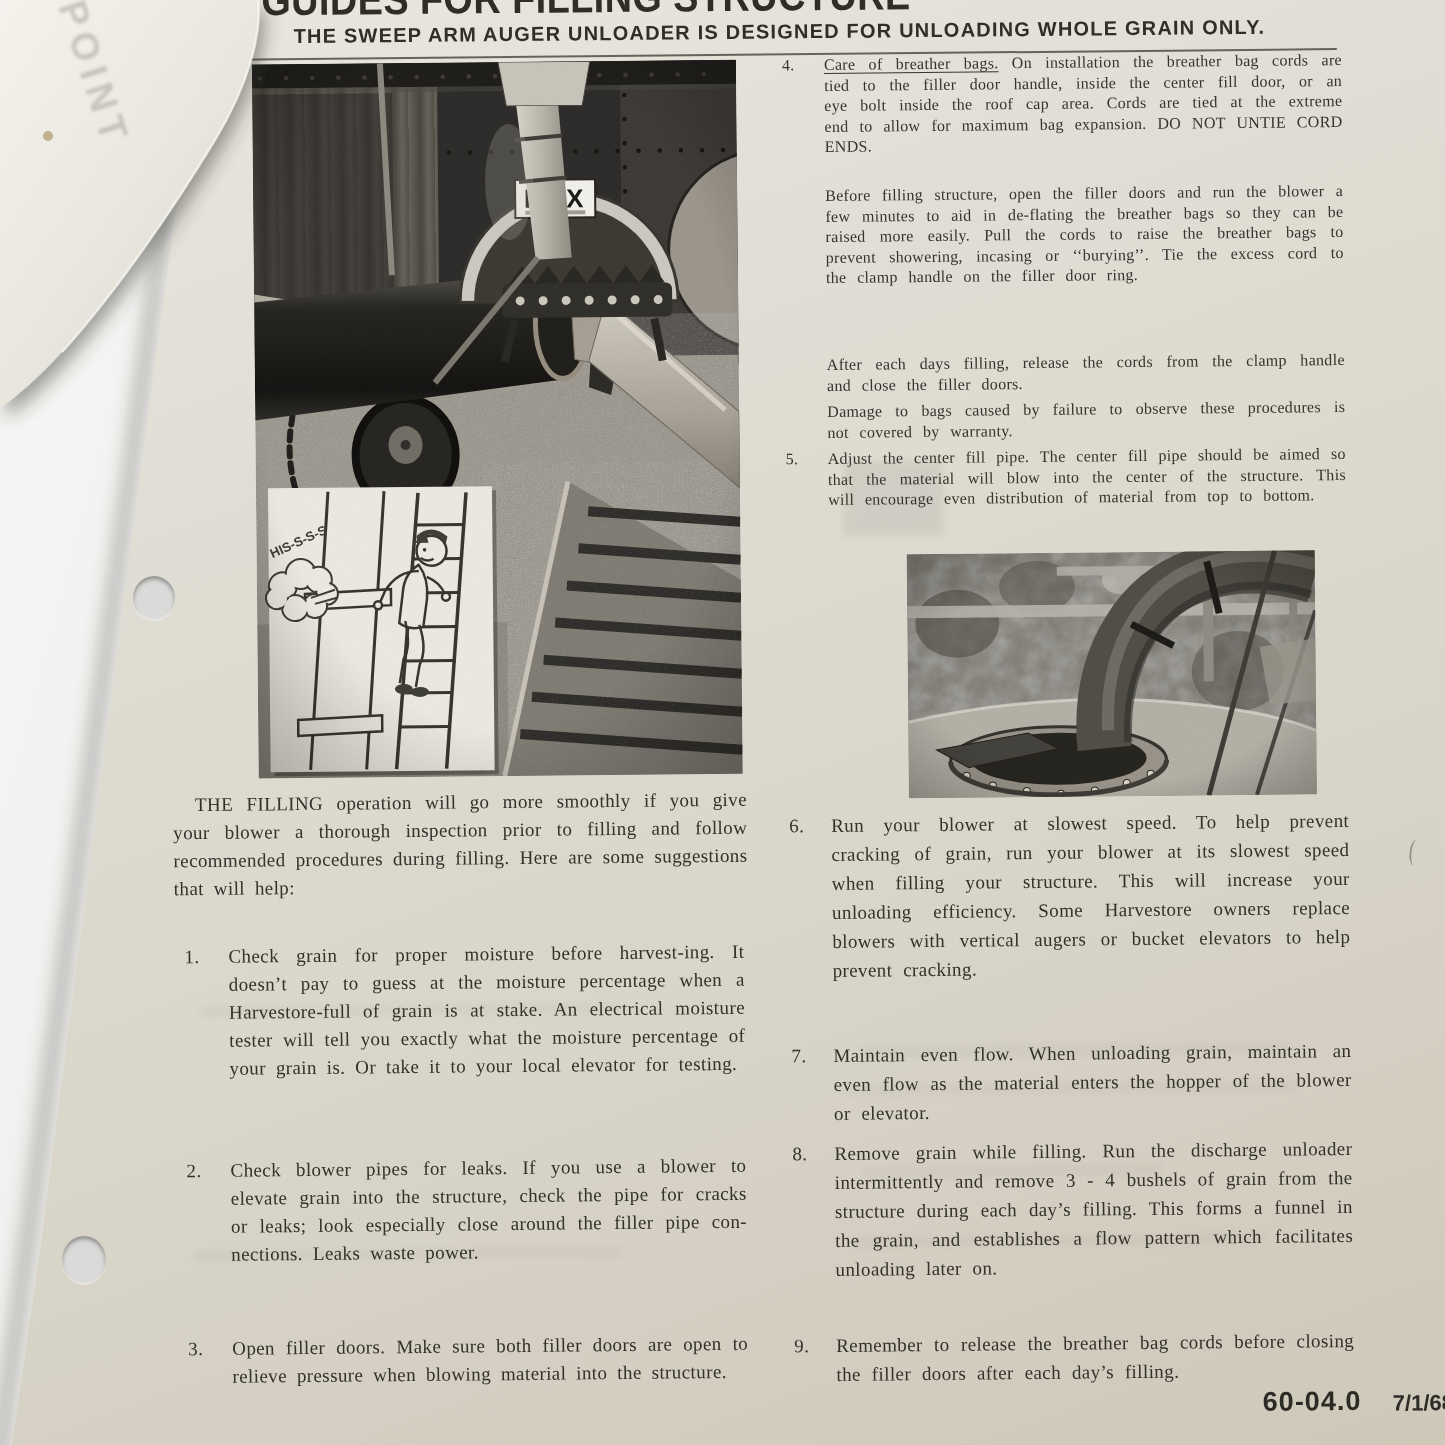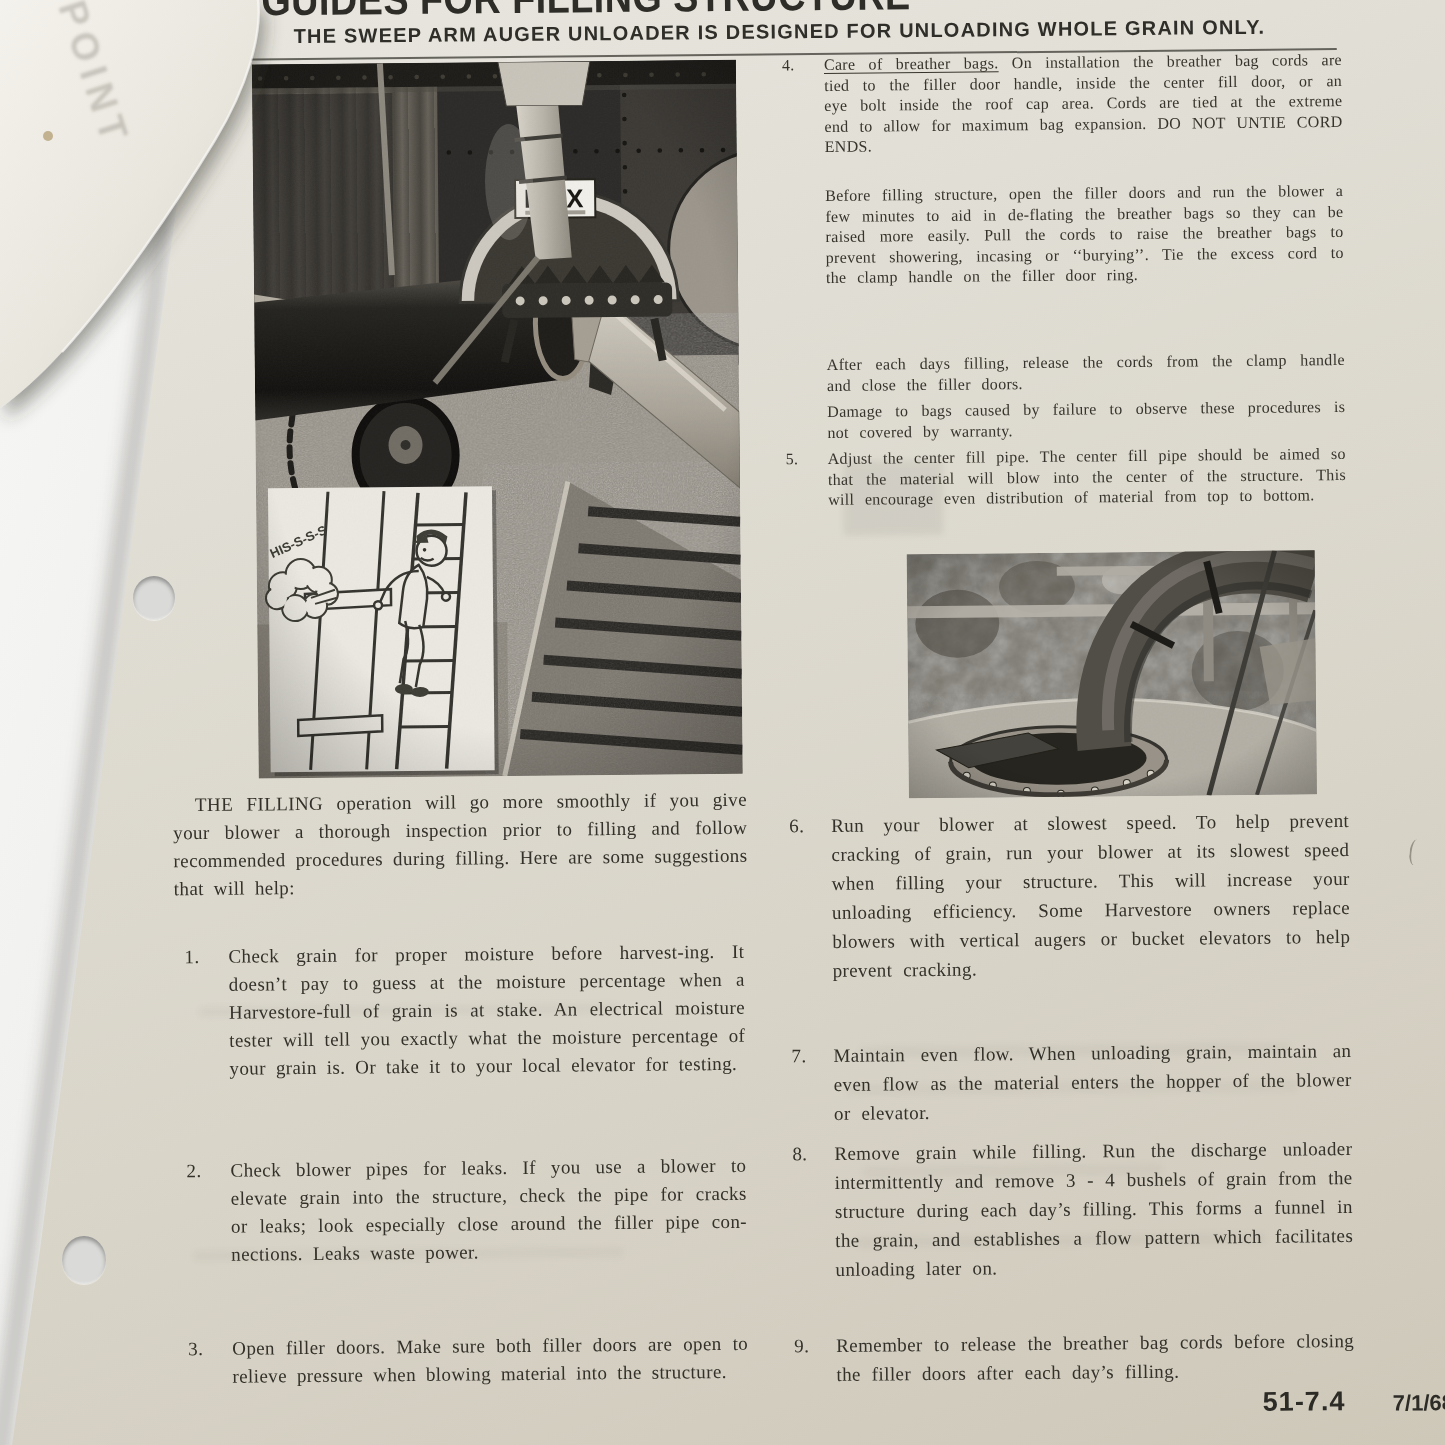--- a/index.html
+++ b/index.html
@@ -329,21 +329,21 @@
       </div>
       <div class="item para serif-rl" style="left:830px;top:1140px;width:518px;">
         <span class="num" style="left:-42px;">8.</span>
         <span>Remove grain while filling.  Run the discharge unloader intermittently and remove 3 - 4 bushels of grain from the structure during each day’s filling.  This forms a funnel in the grain, and establishes a flow pattern which facilitates unloading later on.</span>
       </div>
       <div class="item para serif-rl" style="left:830px;top:1332px;width:518px;">
         <span class="num" style="left:-42px;">9.</span>
         <span>Remember to release the breather bag cords before closing the filler doors after each day’s filling.</span>
       </div>
 
-      <div class="abs footer-num" style="left:1256px;top:1392px;font-size:27px;letter-spacing:1px;">51-7.4</div>
+      <div class="abs footer-num" style="left:1256px;top:1392px;font-size:27px;letter-spacing:1px;">60-04.0</div>
       <div class="abs footer-num" style="left:1386px;top:1397px;font-size:22px;">7/1/68</div>
     </div>
 
     <div class="hole" style="left:198px;top:70px;width:38px;height:40px;"></div>
     <div class="hole" style="left:133px;top:576px;width:42px;height:44px;"></div>
     <div class="hole" style="left:62px;top:1236px;width:44px;height:48px;"></div>
   </div>
 
   <svg class="abs" style="left:0;top:0;" width="700" height="520" viewBox="0 0 700 520">
     <defs>

